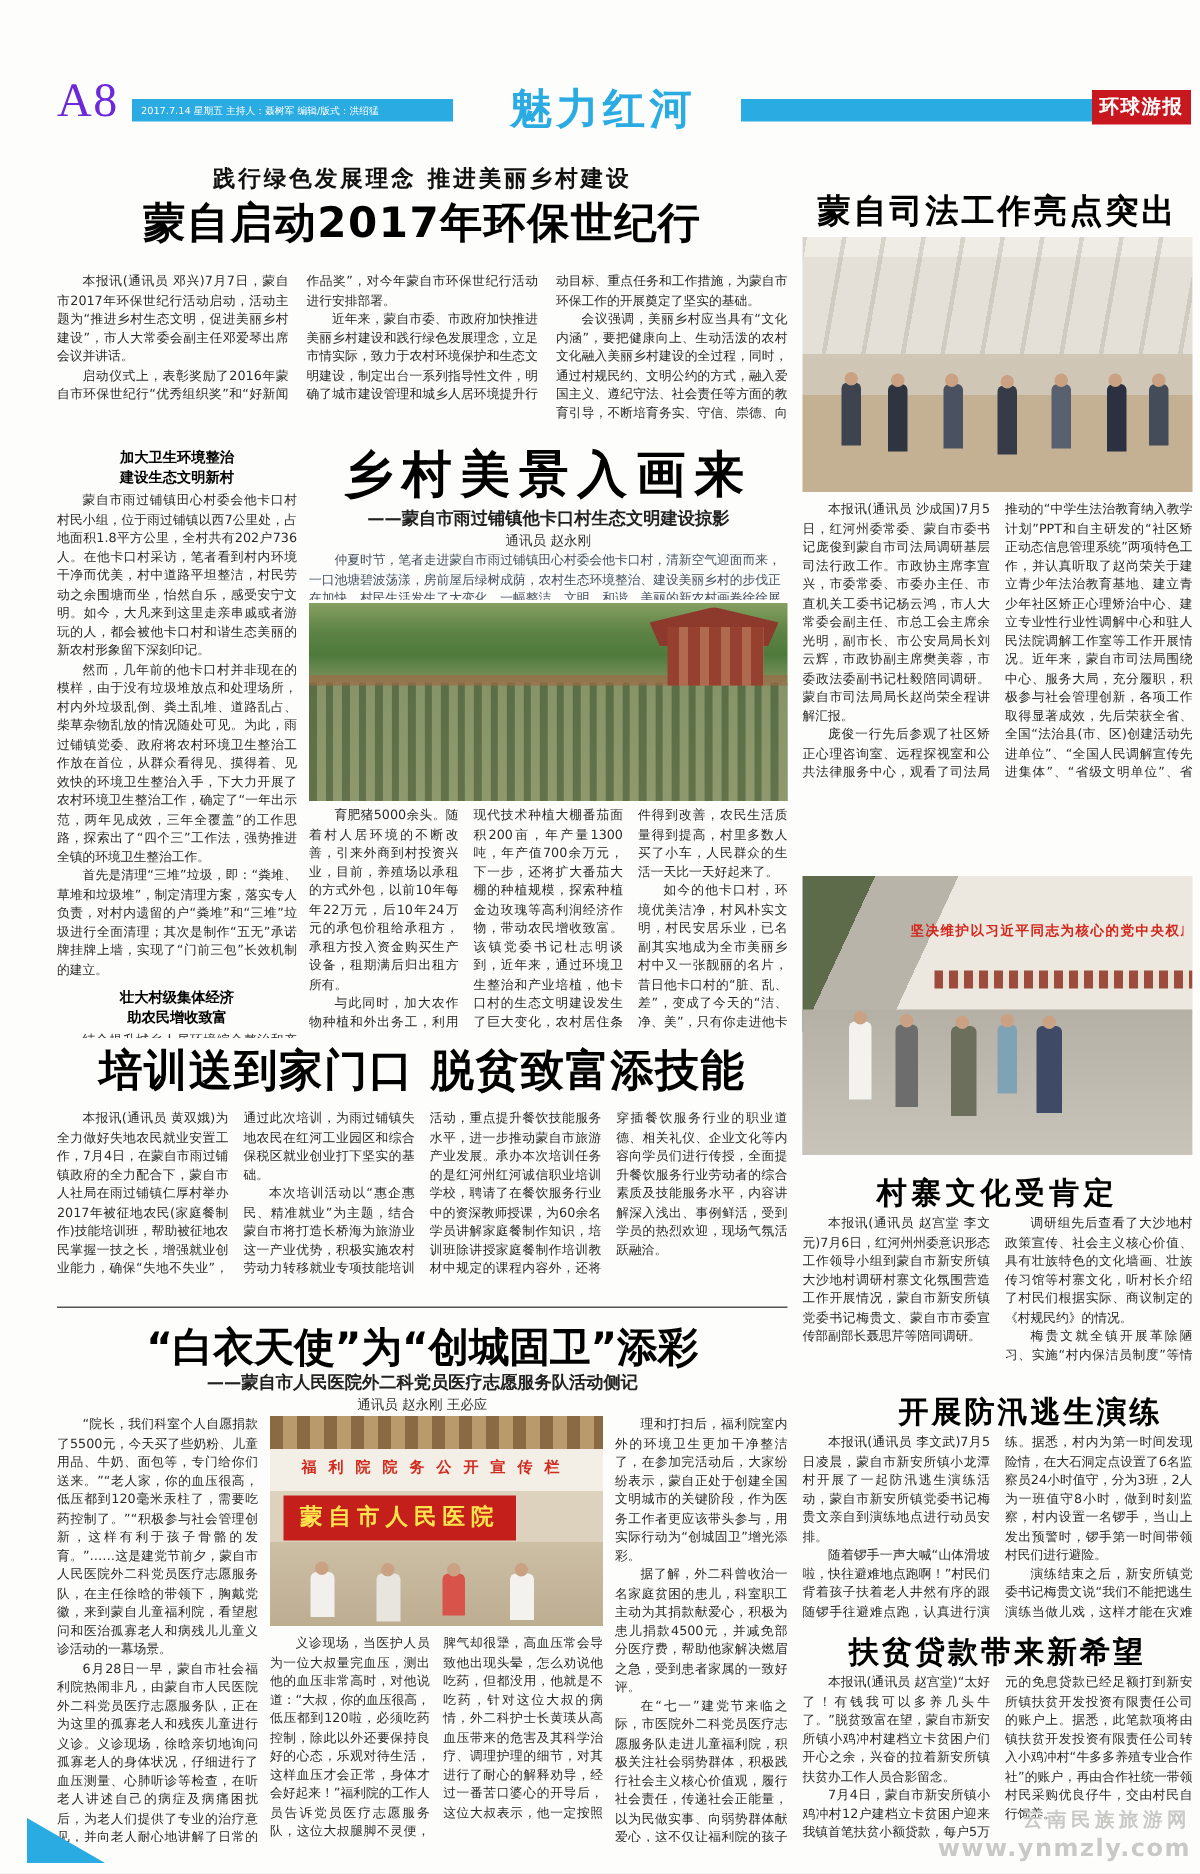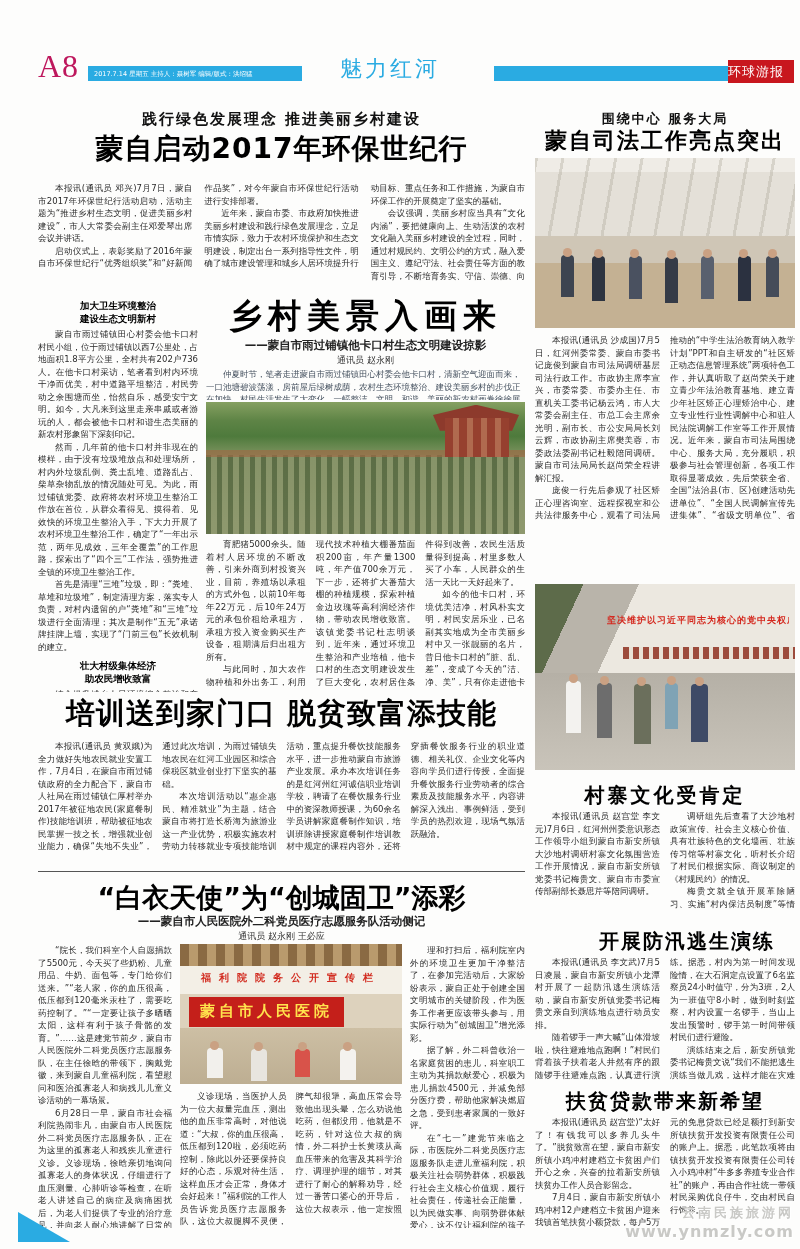--- a/index.html
+++ b/index.html
@@ -1,29 +1,29 @@
 <!DOCTYPE html>
 <html><head>
 <meta charset="utf-8">
 <style>
   html,body{margin:0;padding:0;background:#e9e9e7;}
   #page{position:relative;width:800px;height:1249px;background:#fdfdfc;overflow:hidden;
         font-family:"DejaVu Sans",sans-serif;color:#1c1c1c;}
   
   .pageno{position:absolute;left:38px;top:48px;font-family:"Liberation Serif",serif;
-          font-size:32px;color:#be185d;letter-spacing:1px;}
+          font-size:32px;color:#6d28d9;letter-spacing:1px;}
   .hbar{position:absolute;top:66px;height:15px;background:#2aabe2;}
   .hbar1{left:88px;width:214px;}
   .hbar2{left:494px;width:300px;}
   .dateline{position:absolute;left:94px;top:68px;width:210px;font-size:6.5px;color:#fff;
             white-space:nowrap;overflow:hidden;line-height:12px;}
-  .section-title{position:absolute;left:340px;top:54px;font-size:22px;font-weight:normal;
+  .section-title{position:absolute;left:340px;top:54px;font-size:28px;font-weight:bold;
                  color:#2aabe2;letter-spacing:3px;}
   .masthead{position:absolute;left:728px;top:60px;width:66px;height:23px;background:#c8171e;
-            color:#fff;font-size:13px;font-weight:normal;text-align:left;line-height:23px;letter-spacing:1px;}
+            color:#fff;font-size:13px;font-weight:bold;text-align:center;line-height:23px;letter-spacing:1px;}
   
   .body-text p{margin:0;text-indent:2em;text-align:justify;}
   .body-text{font-size:8.5px;line-height:12.5px;color:#2a2a2a;overflow:hidden;}
   .kicker{font-weight:bold;text-align:center;color:#111;}
   .headline{font-weight:bold;text-align:center;color:#000;}
   .subtitle{font-weight:bold;text-align:center;color:#222;}
   .byline{text-align:center;color:#333;}
   .subhead{font-weight:bold;text-align:center;font-size:9.5px;line-height:13px;margin:3px 0;color:#000;}
   .abs{position:absolute;}
   .rule{position:absolute;border-top:1px solid #555;}
@@ -141,21 +141,21 @@
       <p>本次培训活动以“惠企惠民、精准就业”为主题，结合蒙自市将打造长桥海为旅游业这一产业优势，积极实施农村劳动力转移就业专项技能培训活动，重点提升餐饮技能服务水平，进一步推动蒙自市旅游产业发展。承办本次培训任务的是红河州红河诚信职业培训学校，聘请了在餐饮服务行业中的资深教师授课，为60余名学员讲解家庭餐制作知识，培训班除讲授家庭餐制作培训教材中规定的课程内容外，还将穿插餐饮服务行业的职业道德、相关礼仪、企业文化等内容向学员们进行传授，全面提升餐饮服务行业劳动者的综合素质及技能服务水平，内容讲解深入浅出、事例鲜活，受到学员的热烈欢迎，现场气氛活跃融洽。</p>
     </div>
 
   <div class="rule" style="left:38px;top:871px;width:487px;"></div>
 
   <div class="abs headline" style="left:38px;top:880px;width:487px;font-size:27px;">“白衣天使”为“创城固卫”添彩</div>
   <div class="abs subtitle" style="left:38px;top:914px;width:487px;font-size:11.5px;">——蒙自市人民医院外二科党员医疗志愿服务队活动侧记</div>
   <div class="abs byline" style="left:38px;top:930px;width:487px;font-size:9px;">通讯员 赵永刚 王必应</div>
 
   <div class="abs body-text" style="left:38px;top:944px;width:134px;height:284px;">
-      <p>“院长，我们科室个人自愿捐款了5500元，今天买了些奶粉、儿童用品、牛奶、面包等，专门给你们送来。”“老人家，你的血压很高，低压都到120毫米汞柱了，需要吃药控制了。”“一定要让孩子多晒晒太阳，这样有利于孩子骨骼的发育。”……这是建党节前夕，蒙自市人民医院外二科党员医疗志愿服务队，在主任徐晗的带领下，胸戴党徽，来到蒙自儿童福利院，看望慰问和医治孤寡老人和病残儿儿童义诊活动的一幕场景。</p>
+      <p>“院长，我们科室个人自愿捐款了5500元，今天买了些奶粉、儿童用品、牛奶、面包等，专门给你们送来。”“老人家，你的血压很高，低压都到120毫米汞柱了，需要吃药控制了。”“积极参与社会管理创新，这样有利于孩子骨骼的发育。”……这是建党节前夕，蒙自市人民医院外二科党员医疗志愿服务队，在主任徐晗的带领下，胸戴党徽，来到蒙自儿童福利院，看望慰问和医治孤寡老人和病残儿儿童义诊活动的一幕场景。</p>
       <p>6月28日一早，蒙自市社会福利院热闹非凡，由蒙自市人民医院外二科党员医疗志愿服务队，正在为这里的孤寡老人和残疾儿童进行义诊。义诊现场，徐晗亲切地询问孤寡老人的身体状况，仔细进行了血压测量、心肺听诊等检查，在听老人讲述自己的病症及病痛困扰后，为老人们提供了专业的治疗意见，并向老人耐心地讲解了日常的锻炼及饮食建议，叮嘱福利院护理员要留意的细节，指导老人养成良好的生活习惯，维护身体健康，并赠送福利院一些老年人和儿童常用药品。大家体会到，福利院是党和政府救助贫困的好地方，这里的工作人员是党和政府对社会孤寡老人和被遗弃孩子们爱心、温暖的传递者和实践者，这里的工作人员很辛苦，但非常光荣和神圣，相信福利院的工作人员为和谐社会的构建将作出更大贡献。</p>
     </div>
 
   <div class="photo hospital" style="left:180px;top:944px;width:222px;height:140px;">
     <div class="awning"></div>
     <div class="wall"></div>
     <div class="walltext">福利院院务公开宣传栏</div>
     <div class="banner">蒙自市人民医院</div>
     <div class="crowd"></div>
     <div class="fig" style="left:12%;bottom:4%;width:16px;height:30px;background:#f2f0ec;"></div>
@@ -165,21 +165,20 @@
   </div>
   <div class="abs body-text" style="left:180px;top:1090px;width:222px;height:138px;column-count:2;column-gap:9px;">
       <p>义诊现场，当医护人员为一位大叔量完血压，测出他的血压非常高时，对他说道：“大叔，你的血压很高，低压都到120啦，必须吃药控制，除此以外还要保持良好的心态，乐观对待生活，这样血压才会正常，身体才会好起来！”福利院的工作人员告诉党员医疗志愿服务队，这位大叔腿脚不灵便，脾气却很犟，高血压常会导致他出现头晕，怎么劝说他吃药，但都没用，他就是不吃药，针对这位大叔的病情，外二科护士长黄瑛从高血压带来的危害及其科学治疗、调理护理的细节，对其进行了耐心的解释劝导，经过一番苦口婆心的开导后，这位大叔表示，他一定按照医生的劝导，按时服药，使身体早日康复。</p>
     </div>
   <div class="abs body-text" style="left:410px;top:944px;width:115px;height:284px;">
       <p>理和打扫后，福利院室内外的环境卫生更加干净整洁了，在参加完活动后，大家纷纷表示，蒙自正处于创建全国文明城市的关键阶段，作为医务工作者更应该带头参与，用实际行动为“创城固卫”增光添彩。</p>
       <p>据了解，外二科曾收治一名家庭贫困的患儿，科室职工主动为其捐款献爱心，积极为患儿捐款4500元，并减免部分医疗费，帮助他家解决燃眉之急，受到患者家属的一致好评。</p>
       <p>在“七一”建党节来临之际，市医院外二科党员医疗志愿服务队走进儿童福利院，积极关注社会弱势群体，积极践行社会主义核心价值观，履行社会责任，传递社会正能量，以为民做实事、向弱势群体献爱心，这不仅让福利院的孩子感受到社会的关爱和温暖，更让参加活动的志愿者在陪伴孩子、奉献爱心、关爱他人的同时，接受了一次心灵的洗礼，他们以实际行动向党的96岁生日献礼，为蒙自创建全国文明城市加分添彩。</p>
     </div>
 
-  <div class="abs kicker" style="left:535px;top:110px;width:260px;font-size:13px;letter-spacing:2px;">围绕中心  服务大局</div>
   <div class="abs headline" style="left:535px;top:126px;width:260px;font-size:22px;letter-spacing:2px;">蒙自司法工作亮点突出</div>
 
   <div class="photo justice" style="left:535px;top:158px;width:260px;height:170px;">
     <div class="beam"></div>
     <div class="fig" style="left:10%;bottom:18%;width:13px;height:42px;background:#3d4450;"></div>
     <div class="fig" style="left:22%;bottom:16%;width:13px;height:45px;background:#2e3440;"></div>
     <div class="fig" style="left:36%;bottom:17%;width:13px;height:43px;background:#4a5160;"></div>
     <div class="fig" style="left:50%;bottom:15%;width:13px;height:46px;background:#353b47;"></div>
     <div class="fig" style="left:64%;bottom:17%;width:13px;height:43px;background:#59606e;"></div>
     <div class="fig" style="left:78%;bottom:16%;width:13px;height:45px;background:#2b3140;"></div>

